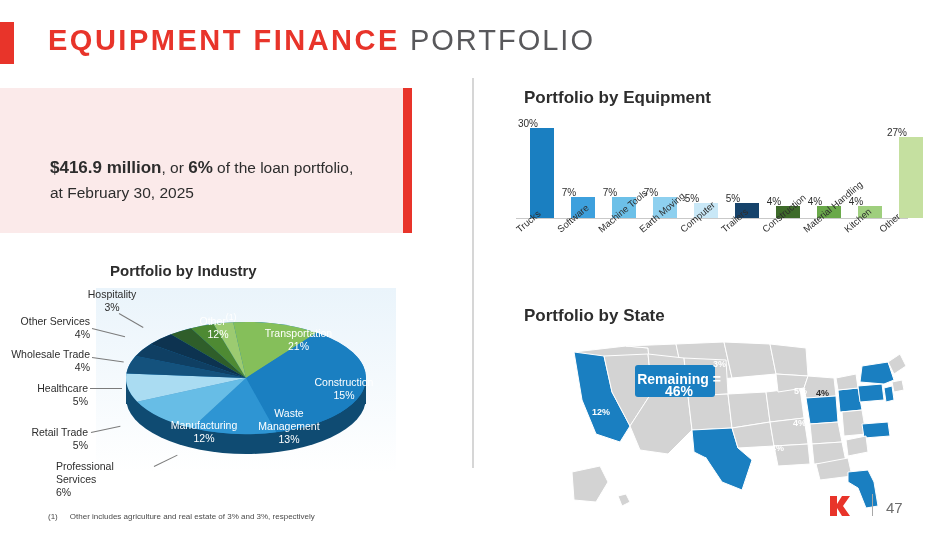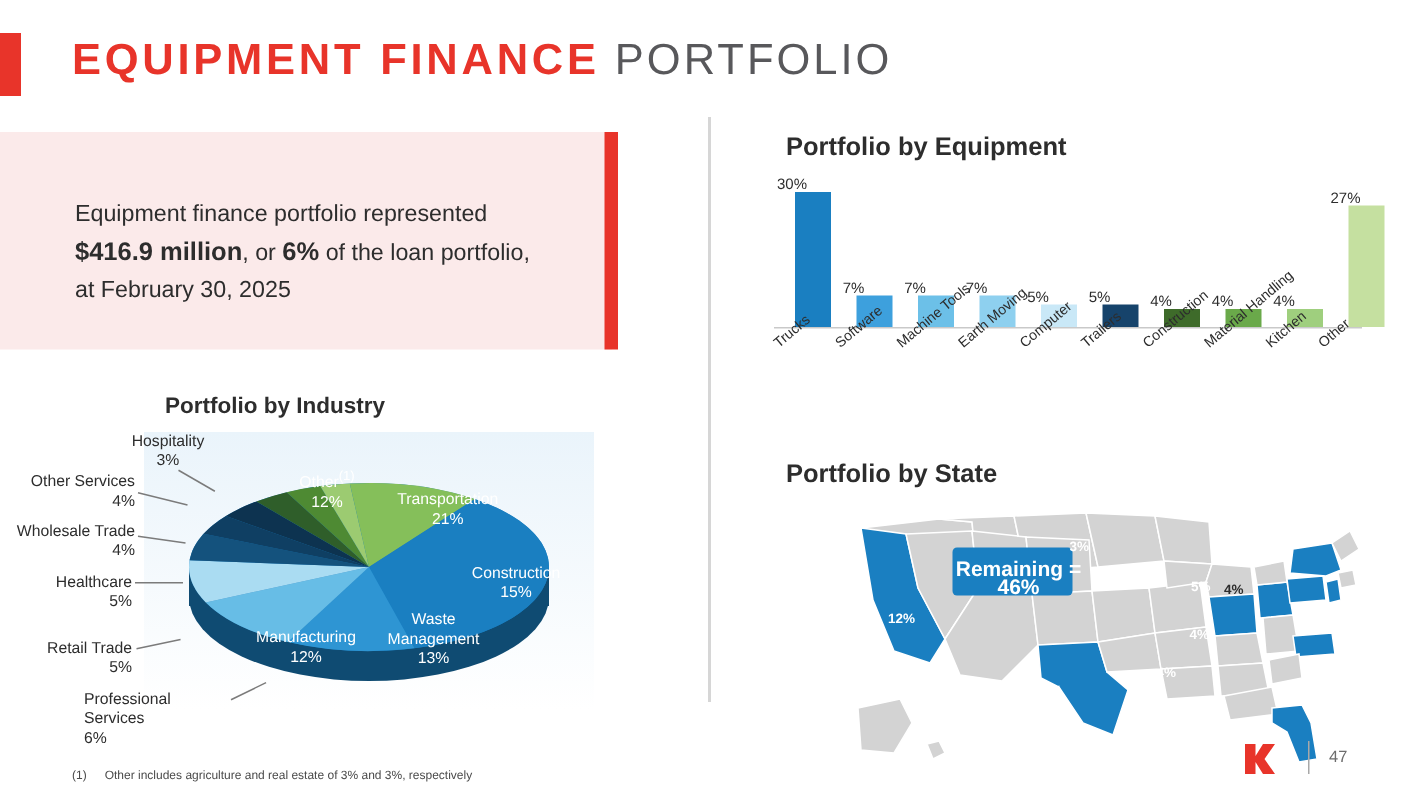--- a/index.html
+++ b/index.html
@@ -41,34 +41,34 @@
   
   .map-title{position:absolute;left:524px;top:306px;font-size:17px;font-weight:bold;color:#2d2d2d;}
   .map-wrap{position:absolute;left:556px;top:330px;width:360px;height:190px;}
   .map-cal{position:absolute;left:635px;top:365px;width:80px;height:32px;background:#1a7fc1;border-radius:3px;}
   .map-cal-text{position:absolute;left:635px;top:373px;width:88px;text-align:center;color:#ffffff;font-size:14px;line-height:12px;font-weight:bold;}
   .state-lbl{position:absolute;font-size:9px;font-weight:bold;color:#ffffff;}
   .state-lbl.dark{color:#2d2d2d;}
 
   .logo{position:absolute;left:828px;top:494px;width:26px;height:24px;}
   .pagedash{position:absolute;left:872px;top:494px;width:1px;height:22px;background:#a8a8a8;}
-  .pagenum{position:absolute;left:886px;top:499px;font-size:11px;color:#6d6d6d;}
+  .pagenum{position:absolute;left:886px;top:499px;font-size:15px;color:#6d6d6d;}
 </style>
 </head>
 <body>
 
 <div class="title-bar"></div>
 <div class="title">
   <span class="t1">EQUIPMENT FINANCE</span><span class="t2"> PORTFOLIO</span>
 </div>
 
 <div class="callout"></div>
 <div class="callout-bar"></div>
 <div class="callout-text">
-  <span>Equipment finance portfolio represented</span><br>
+  <br>
   <b>$416.9 million</b><span>, or </span><b>6%</b><span> of the loan portfolio,</span><br>
   <span>at February 30, 2025</span>
 </div>
 
 <div class="vdiv"></div>
 
 <div class="pie-title">Portfolio by Industry</div>
 
 <div class="pie-wrap">
   <svg width="300" height="185" viewBox="0 0 300 185">

